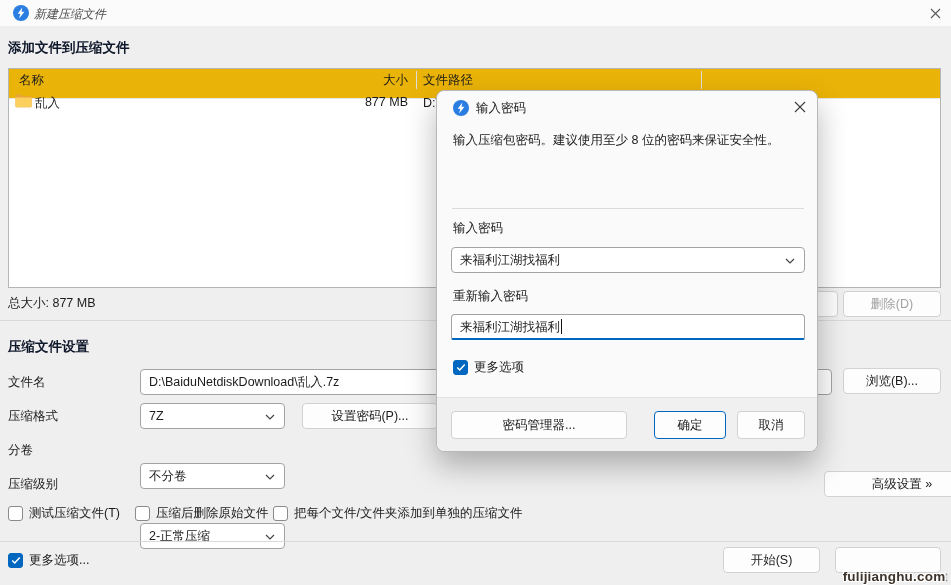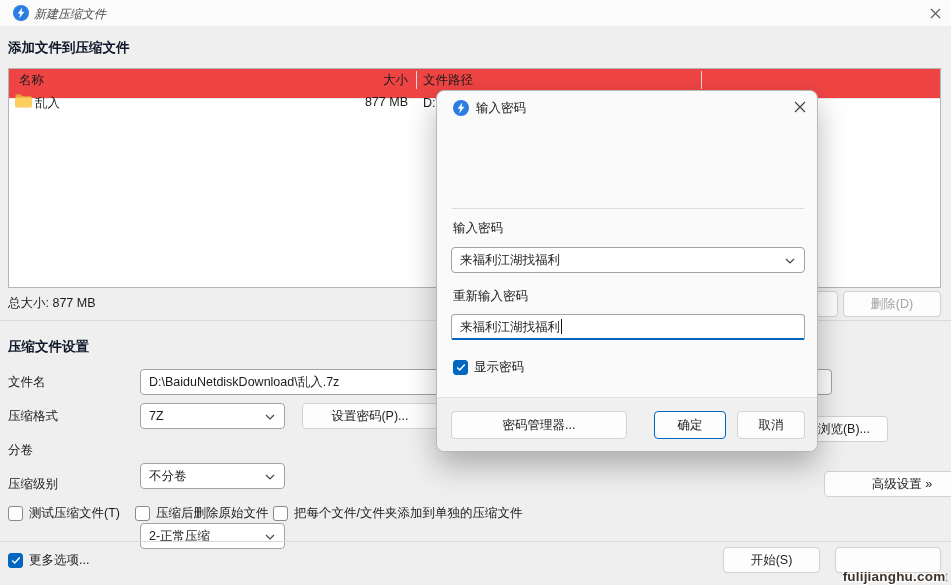--- a/index.html
+++ b/index.html
@@ -10,21 +10,21 @@
 
   
   .titlebar { left:0; top:0; width:951px; height:26px; background:#fbfbfb; }
   .app-icon { left:13px; top:5px; width:16px; height:16px; }
   .win-title { left:34px; top:6px; color:#4c4c4c; font-size:12px;font-style:italic; }
   .win-close { left:924px; top:3px; width:22px; height:20px; display:flex; align-items:center; justify-content:center; }
 
   .section-h { font-weight:bold; font-size:13.5px; color:#0f172a; }
 
   .table { left:8px; top:68px; width:933px; height:220px; background:#fff; border:1px solid #b5b5b5; }
-  .t-head { position:absolute; left:0; top:0; right:0; height:30px; border-bottom:1px solid #e8e8e8; background:#ef4444; }
+  .t-head { position:absolute; left:0; top:0; right:0; height:30px; border-bottom:1px solid #e8e8e8; background:#eab308; }
   .t-col-name { position:absolute; left:10px; top:3px; }
   .t-col-size { position:absolute; right:0; top:3px; left:300px; width:99px; text-align:right; }
   .t-col-path { position:absolute; left:414px; top:3px; }
   .t-div1 { position:absolute; left:407px; top:2px; width:1px; height:18px; background:#dcdcdc; }
   .t-div2 { position:absolute; left:692px; top:2px; width:1px; height:18px; background:#dcdcdc; }
   .t-row { position:absolute; left:0; top:22px; right:0; height:22px; }
   .t-cell-name { position:absolute; left:26px; top:4px; }
   .folder-ic { position:absolute; left:6px; top:3px; }
   .t-cell-size { position:absolute; left:300px; width:99px; top:4px; text-align:right; }
   .t-cell-path { position:absolute; left:414px; top:4px; white-space:nowrap; overflow:hidden; width:500px; }
@@ -117,21 +117,21 @@
 
 <div class="abs btn" style="left:770px; top:291px; width:68px; height:26px;"></div>
 <div class="abs btn btn-disabled" style="left:843px; top:291px; width:98px; height:26px;">删除(D)</div>
 
 <div class="abs hr" style="left:0; top:320px; width:951px;"></div>
 
 <div class="abs section-h" style="left:8px; top:338px;">压缩文件设置</div>
 
 <div class="abs label" style="left:8px; top:369px;">文件名</div>
 <div class="abs inputbox" style="left:140px; top:369px; width:692px;">D:\BaiduNetdiskDownload\乱入.7z</div>
-<div class="abs btn" style="left:800px; top:368px; width:88px; height:26px;margin-top:48px;">浏览(B)...</div>
+<div class="abs btn" style="left:843px; top:368px; width:98px; height:26px;">浏览(B)...</div>
 
 <div class="abs label" style="left:8px; top:403px;">压缩格式</div>
 <div class="abs dropdown" style="left:140px; top:403px; width:145px;">
   <span>7Z</span>
   <svg class="chev" width="10" height="6" viewBox="0 0 10 6">
       <path d="M1 1 L5 5 L9 1" stroke="#454545" stroke-width="1.2" fill="none"></path>
     </svg>
 </div>
 <div class="abs btn" style="left:302px; top:403px; width:136px; height:26px;">设置密码(P)...</div>
 
@@ -192,20 +192,21 @@
       <circle cx="8" cy="8" r="8" fill="#2a7de1"></circle>
       <path d="M9.3 2.4 L4.7 8.7 H7.3 L6.1 13.6 L11.5 6.7 H8.6 Z" fill="#fff"></path>
     </svg>
   <span class="abs dlg-title">输入密码</span>
   <div class="abs dlg-close">
     <svg width="12" height="12" viewBox="0 0 12 12">
         <path d="M1 1 L11 11 M11 1 L1 11" stroke="#3c3c3c" stroke-width="1.1"></path>
       </svg>
   </div>
 
+  <div class="abs dlg-desc">输入压缩包密码。建议使用至少 8 位的密码来保证安全性。</div>
   <div class="abs hr dlg-hr"></div>
 
   <div class="abs label dlg-pw-label">输入密码</div>
   <div class="abs dropdown dlg-combo">
     <span>来福利江湖找福利</span>
     <svg class="chev" width="10" height="6" viewBox="0 0 10 6">
         <path d="M1 1 L5 5 L9 1" stroke="#454545" stroke-width="1.2" fill="none"></path>
       </svg>
   </div>
 
@@ -213,21 +214,21 @@
   <div class="abs inputbox dlg-text">
     <span>来福利江湖找福利</span><span class="caret"></span>
   </div>
 
   <div class="abs cb-row dlg-showpw">
     <span class="cb cb-checked">
       <svg width="10" height="9" viewBox="0 0 12 10">
           <path d="M1.5 5 L4.5 8 L10.5 1.5" stroke="#fff" stroke-width="1.8" fill="none"></path>
         </svg>
     </span>
-    <span>显示密码</span>
+    <span>更多选项</span>
   </div>
 
   <div class="abs dlg-footer">
     <div class="abs btn dlg-pm">密码管理器...</div>
     <div class="abs btn btn-default dlg-ok">确定</div>
     <div class="abs btn dlg-cancel">取消</div>
   </div>
 </div>
 
 <div class="abs watermark">

